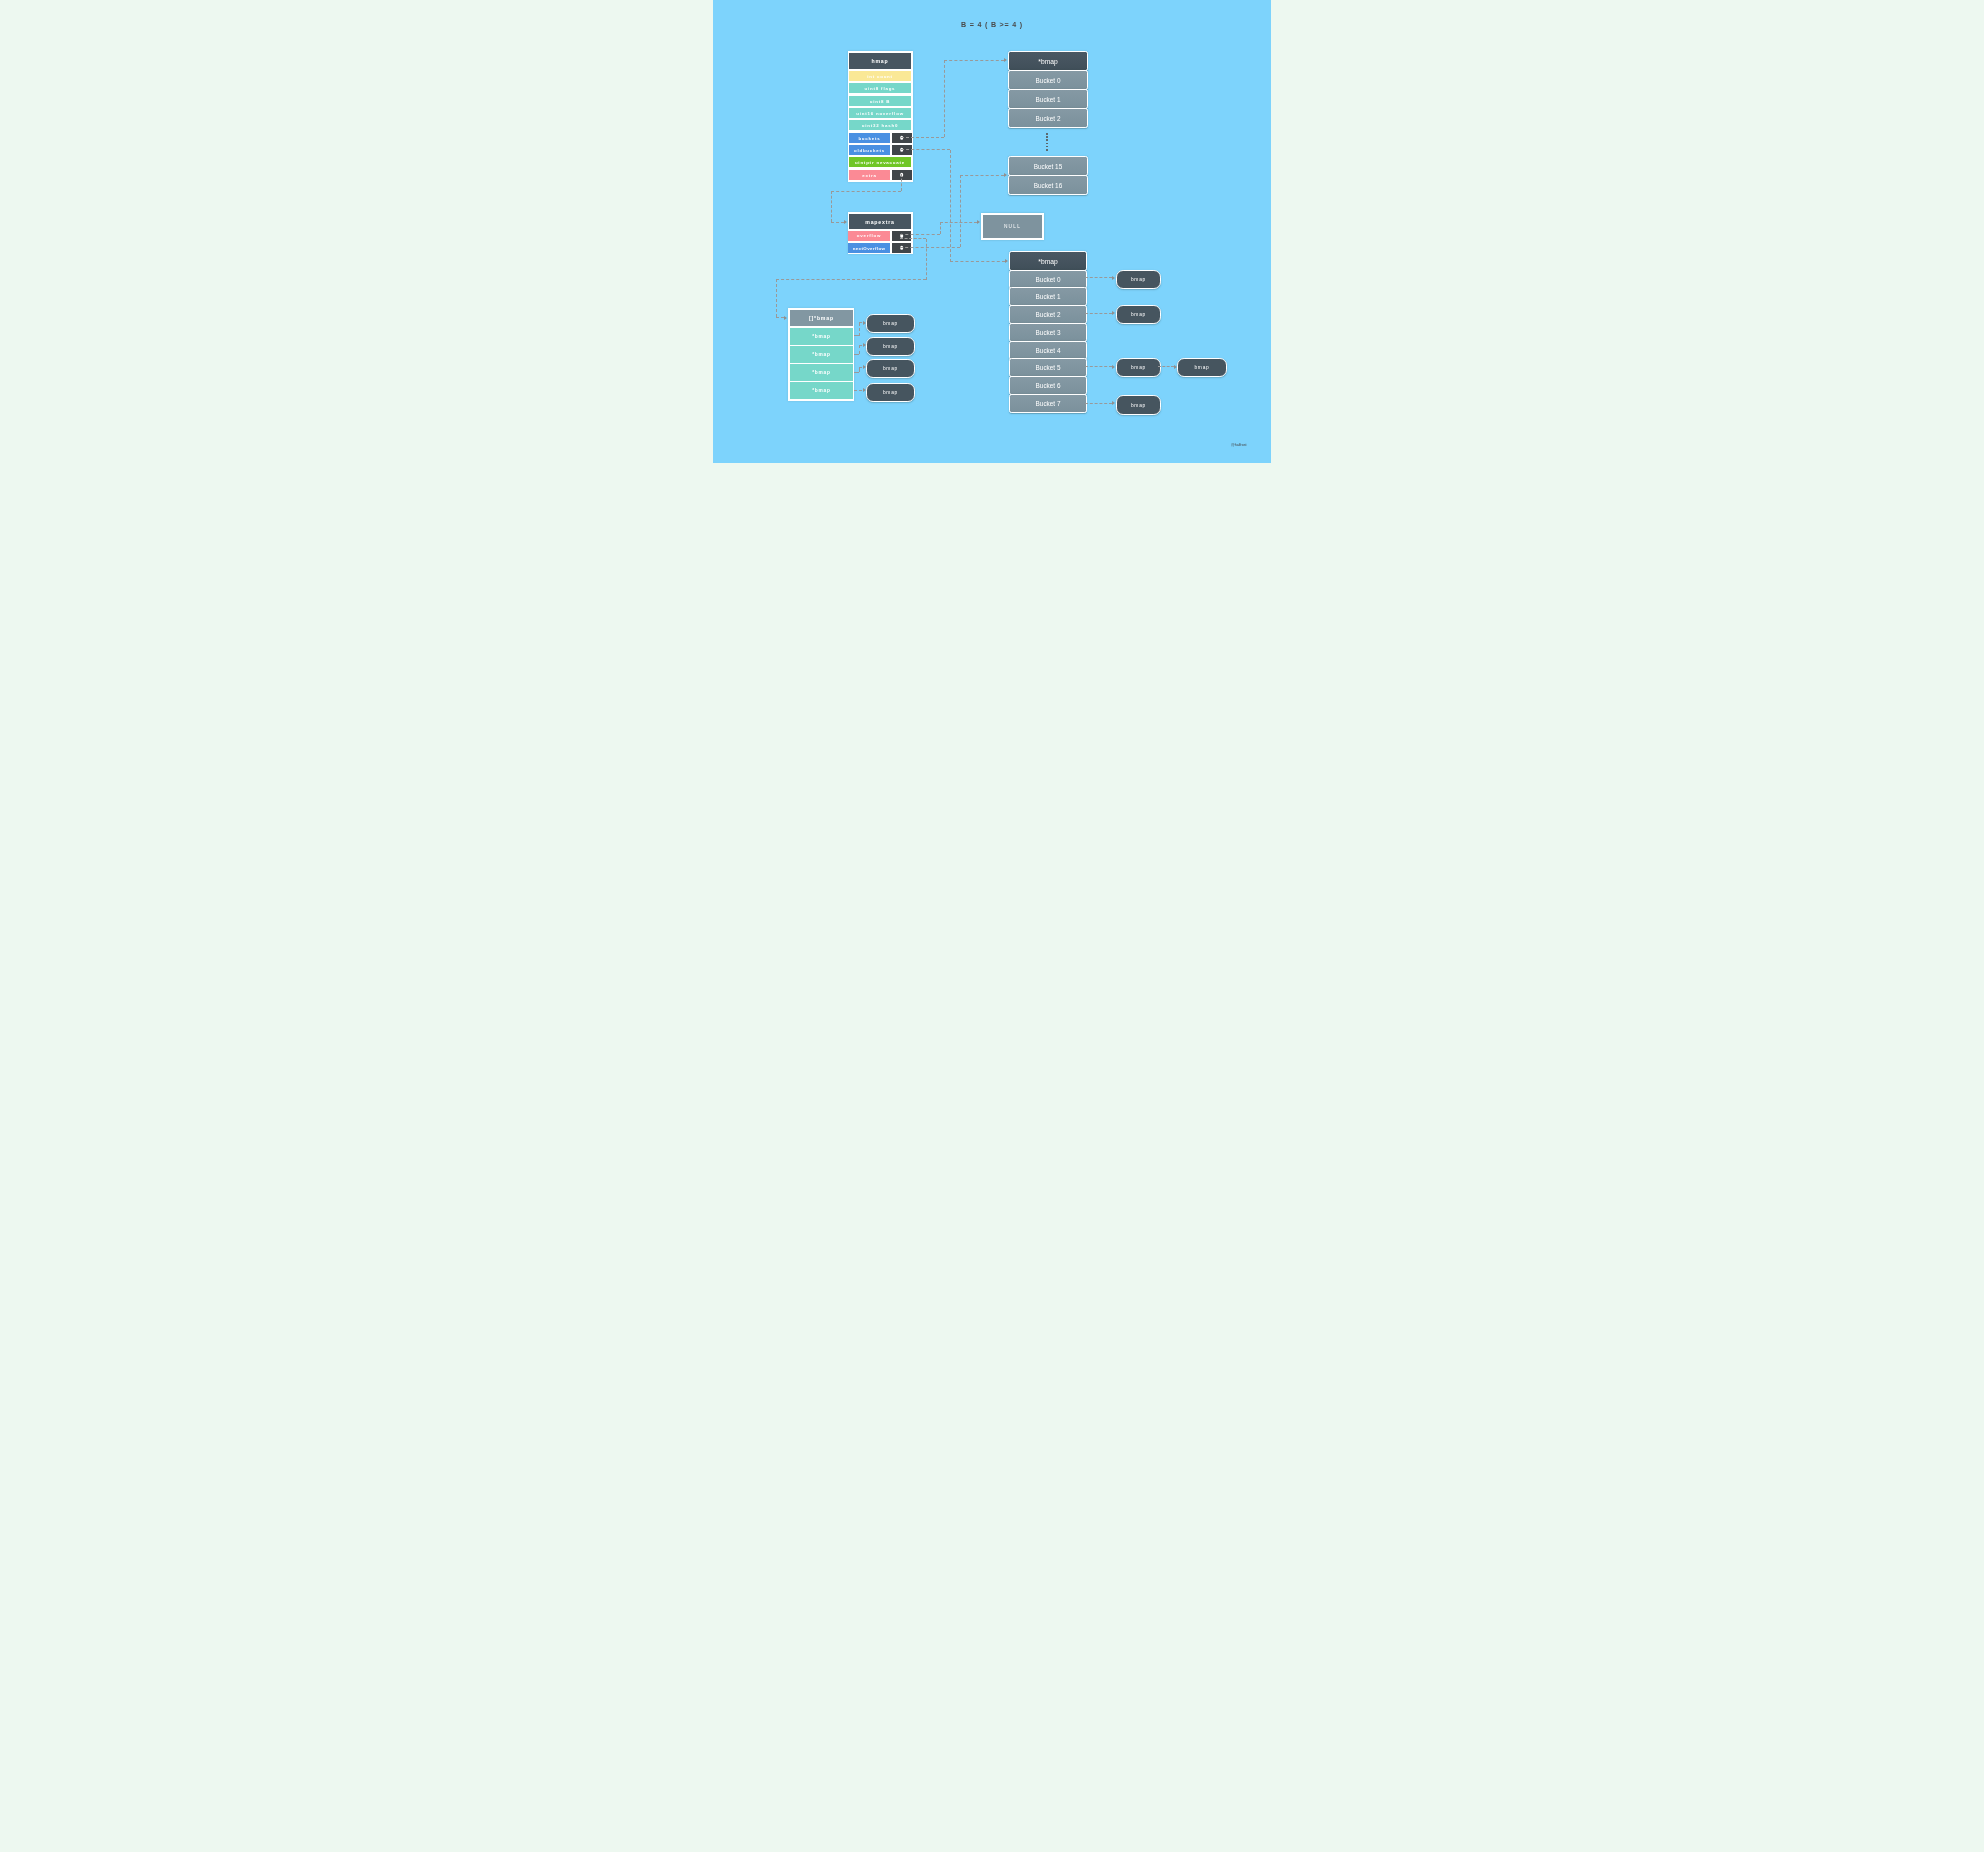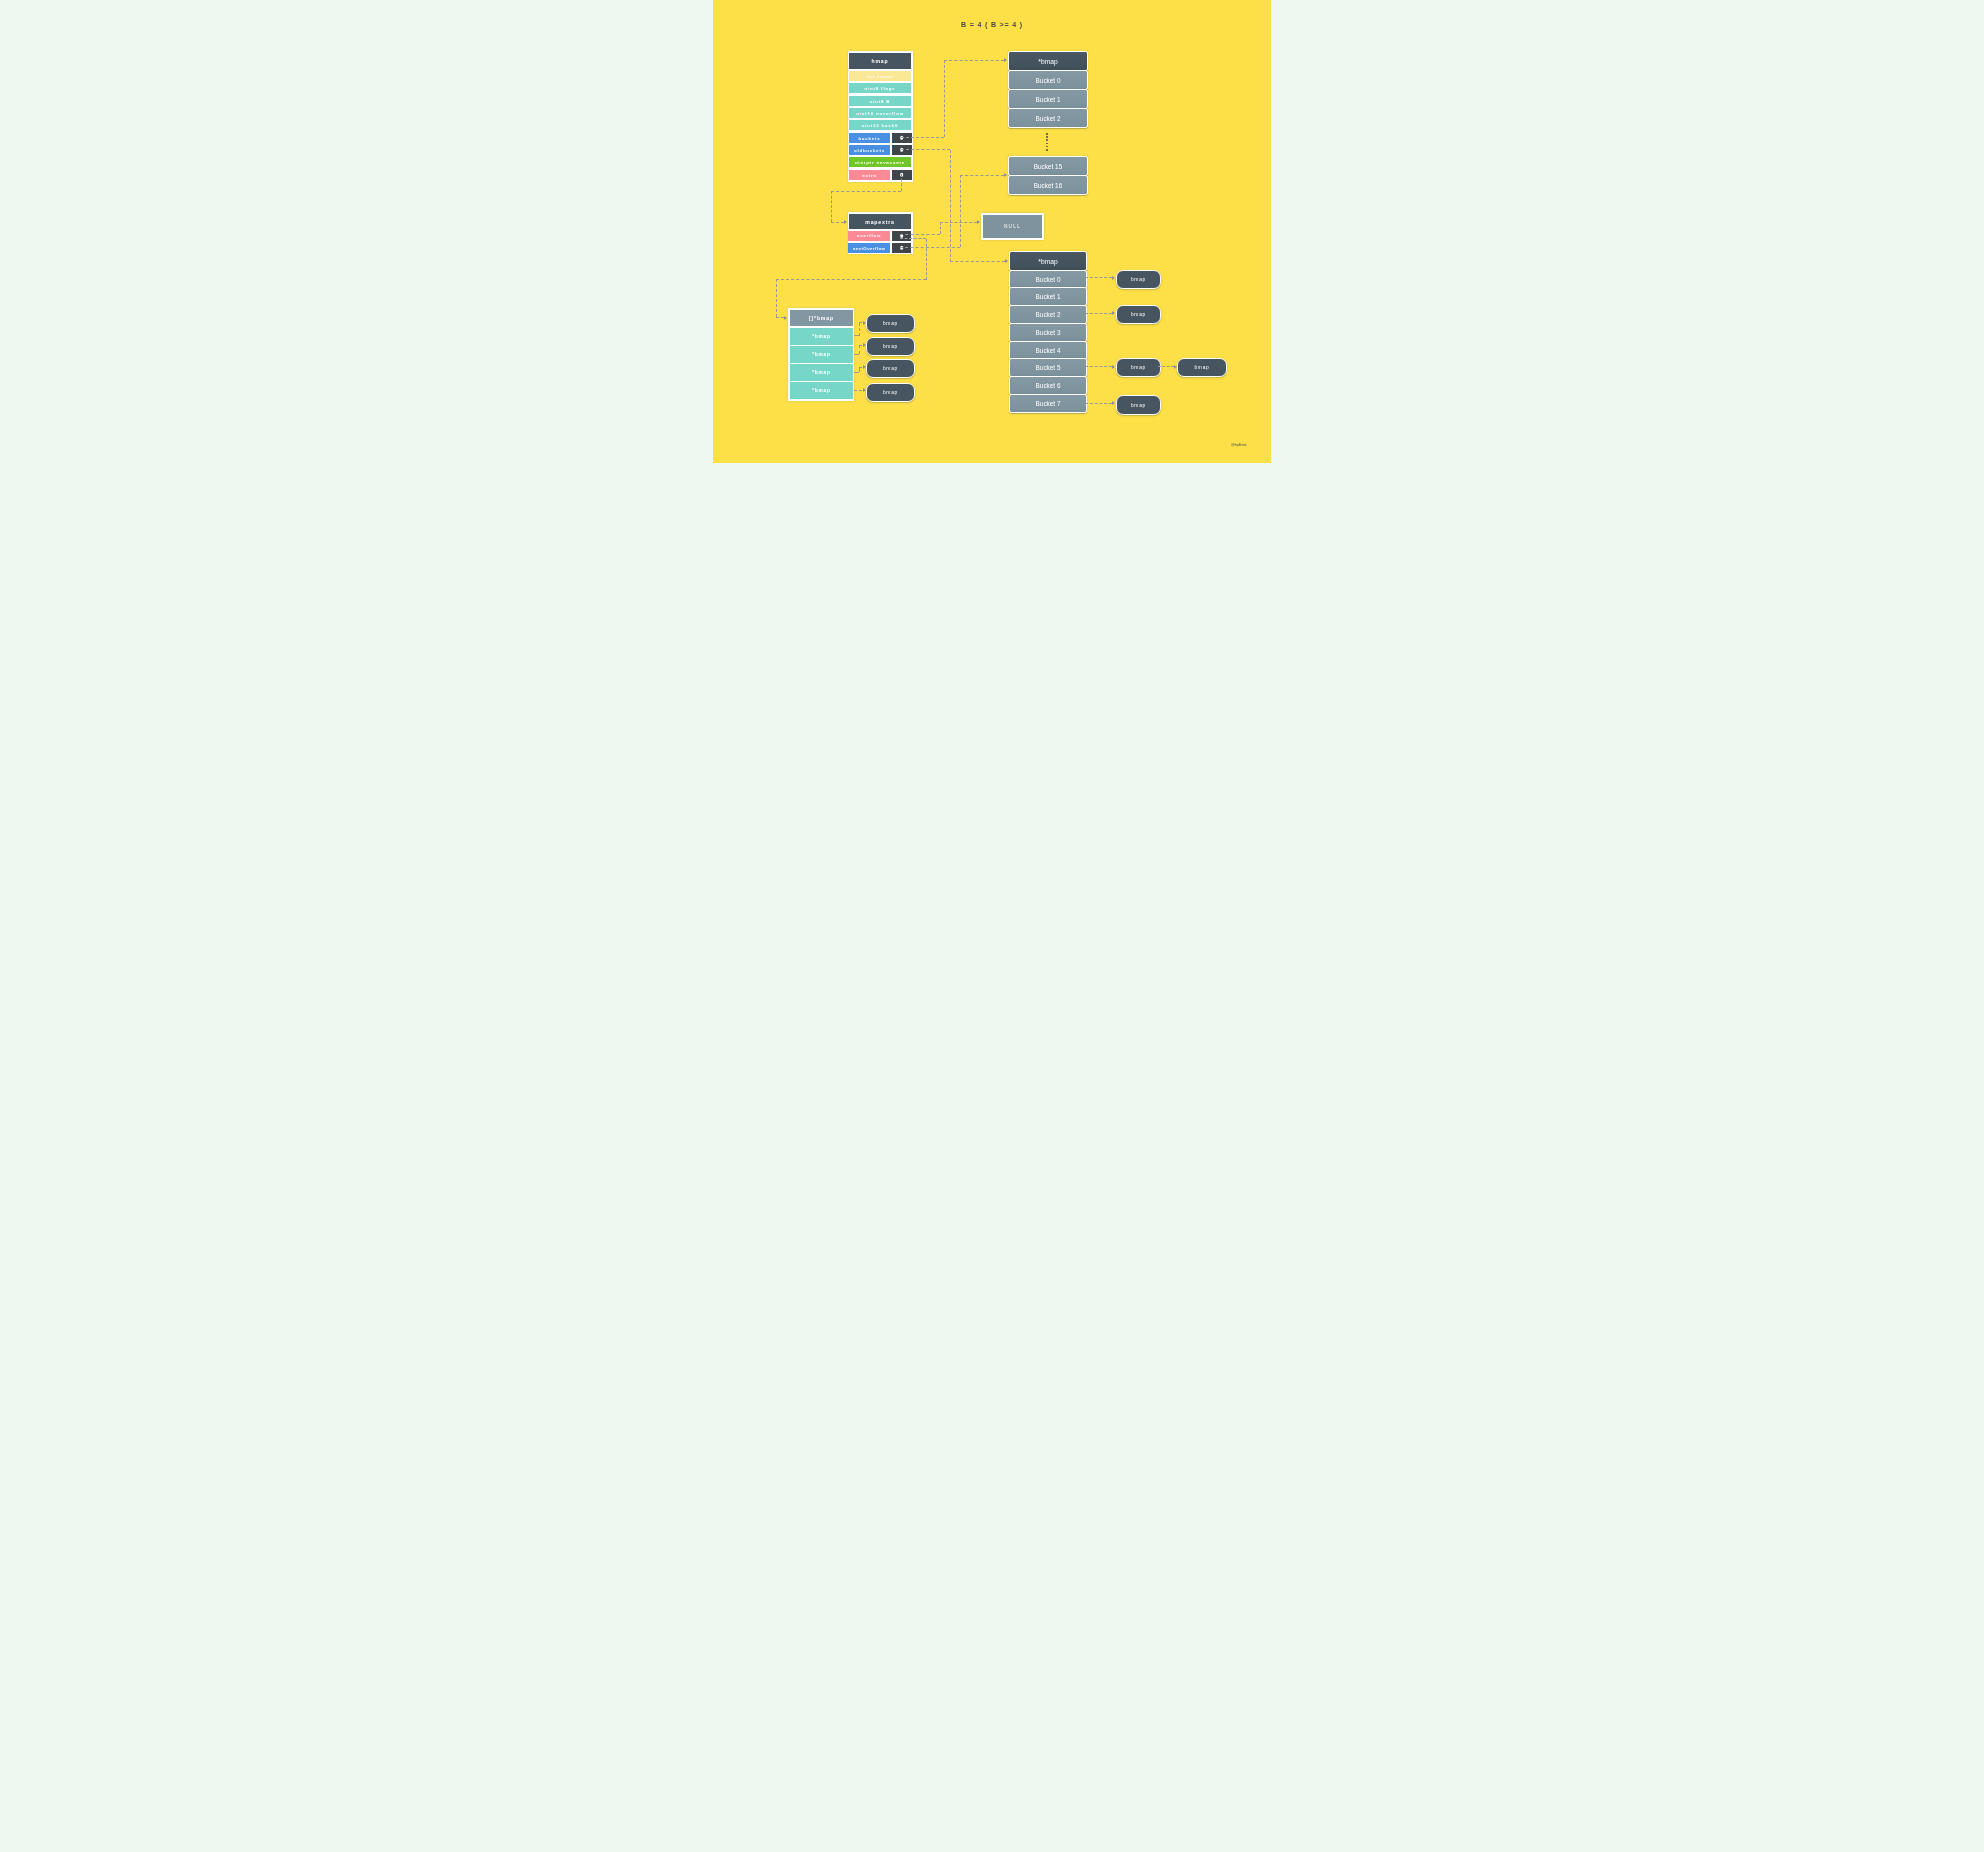--- a/index.html
+++ b/index.html
@@ -1,16 +1,16 @@
 <!DOCTYPE html>
 <html style="font-size:6.4px"><head>
 <meta charset="utf-8">
 <style>
   html,body{margin:0;padding:0;background:#edf8f0;font-family:"Liberation Sans",sans-serif;}
-  #canvas{position:relative;width:558px;height:463px;margin:0 auto;background:#fde047;overflow:hidden;}
+  #canvas{position:relative;width:558px;height:463px;margin:0 auto;background:#7dd3fc;overflow:hidden;}
   .abs{position:absolute;}
   .title{width:100%;text-align:center;top:20.6px;left:0;font-size:7.1px;font-weight:bold;color:#4a4a4a;letter-spacing:0.8px;}
   .panel{background:#ffffff;box-shadow:0 0.4px 2px rgba(60,80,70,.18);}
   .srow{display:flex;align-items:center;justify-content:center;color:#fff;font-size:4.4px;letter-spacing:0.8px;font-weight:bold;}
   .shead{background:#475560;font-size:5.2px;}
   .yellow{background:#fae896;}
   .teal{background:#76d7c9;}
   .blue{background:#4a90e2;}
   .green{background:#70c626;}
   .pink{background:#fb8a95;}

